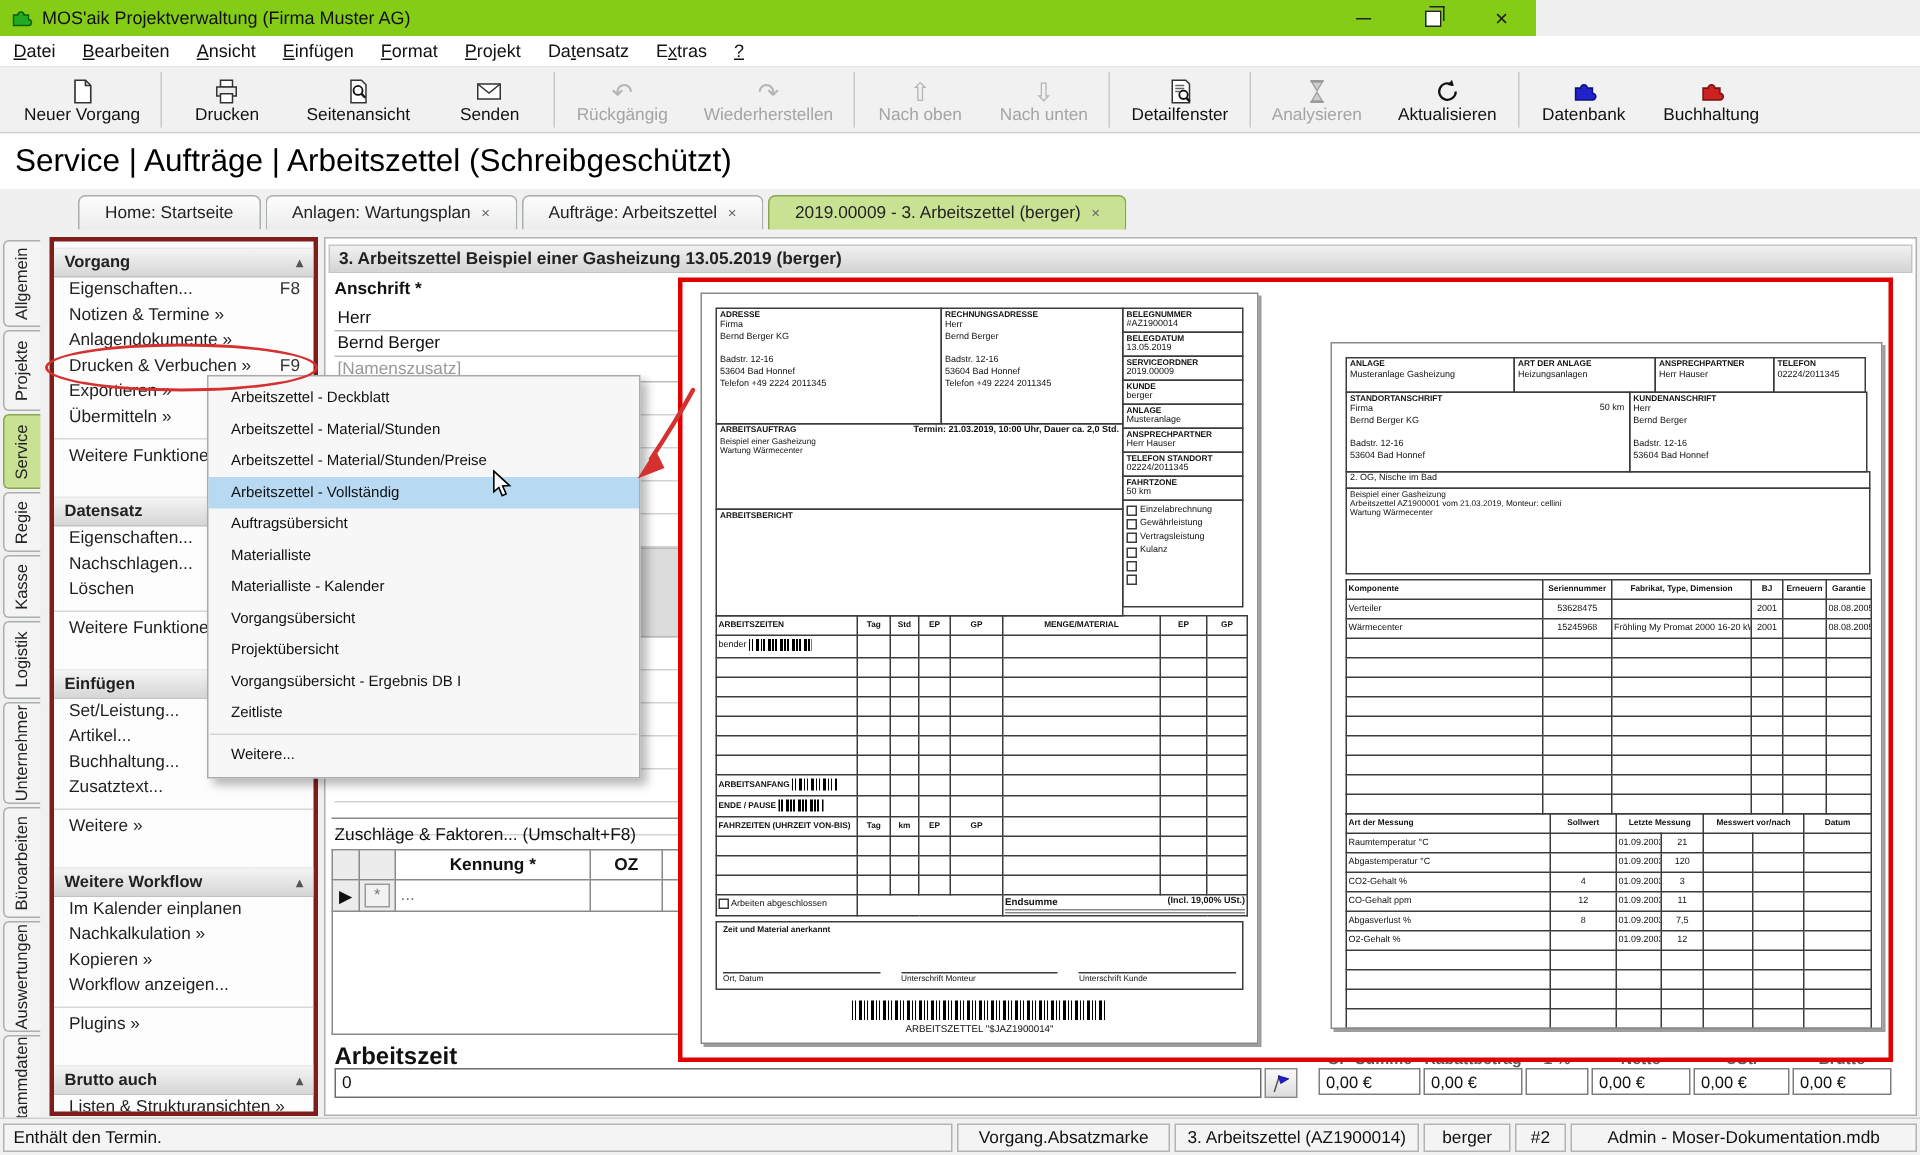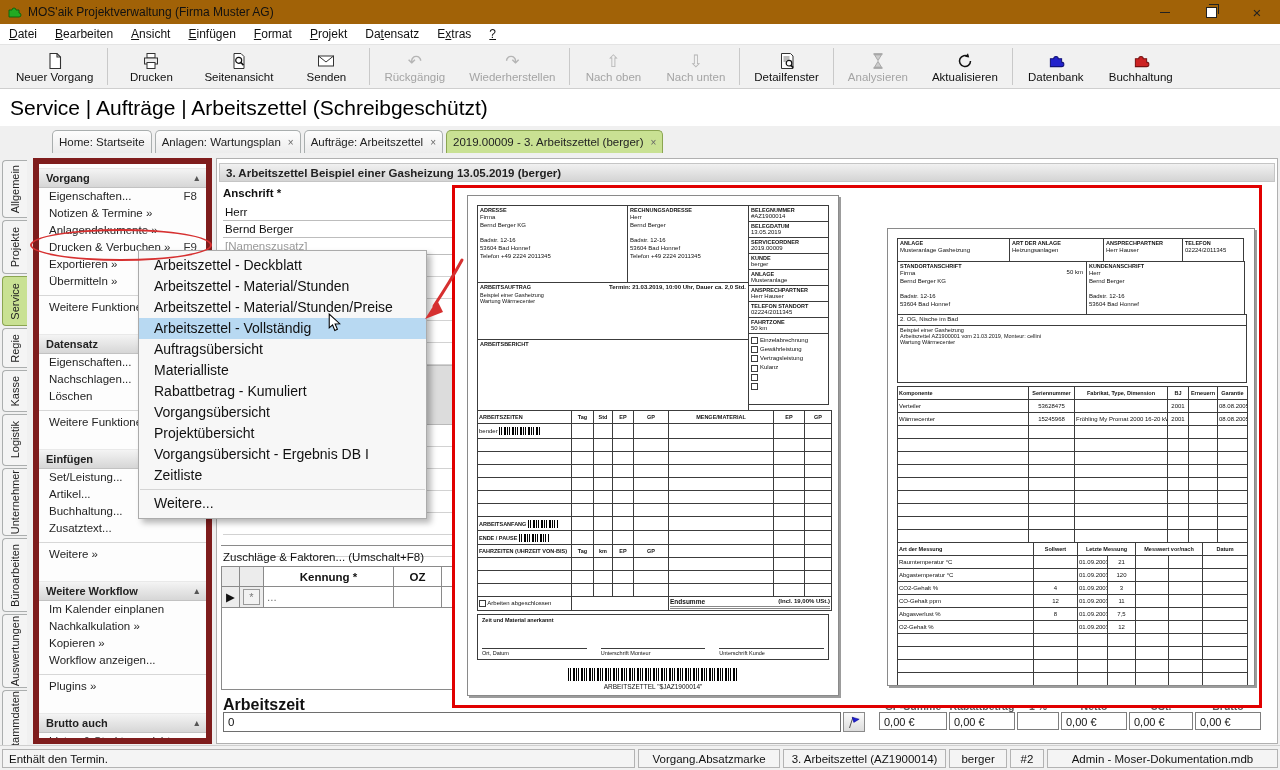--- a/index.html
+++ b/index.html
@@ -1,20 +1,20 @@
 <!DOCTYPE html>
 <html><head>
 <meta charset="utf-8">
 <style>
   html,body{margin:0;padding:0;background:#d8d8d8}
   #app{position:relative;width:1280px;height:770px;background:#f0f0f0;
        font-family:"Liberation Sans",sans-serif;overflow:hidden;color:#111;
        -webkit-font-smoothing:antialiased}
   
-  .titlebar{position:absolute;left:0;top:0;width:1280px;height:24px;background:#a16207;
+  .titlebar{position:absolute;left:0;top:0;width:1024px;height:24px;background:#84cc16;
             display:flex;align-items:center;font-size:12px}
   .app-icon{width:16px;height:16px;margin:0 6px 0 6px;display:inline-flex}
   .win-controls{margin-left:auto;display:flex;height:24px}
   .wc{width:46px;height:24px;display:flex;align-items:center;justify-content:center;font-size:15px;color:#222}
   .ico-min{display:inline-block;width:10px;height:1px;background:#222}
   .ico-restore{position:relative;display:inline-block;width:9px;height:9px;border:1px solid #222;background:#fff}
   .ico-restore:before{content:"";position:absolute;left:2px;top:-4px;width:9px;height:9px;border:1px solid #222;border-bottom:none;border-left:none}
   
   .menubar{position:absolute;left:0;top:24px;width:1280px;height:20px;background:#fff;
            display:flex;align-items:center;font-size:12px;border-bottom:1px solid #e4e4e4}
@@ -29,34 +29,34 @@
   .tb .u{font-size:17px;line-height:17px;color:#222}
   .tb.dis{color:#a4a4a4}
   .tb.dis .u{color:#b5b5b5}
   .tb-sep{width:1px;background:#c9c9c9;margin:3px 2px}
   
   .pathbar{position:absolute;left:0;top:89px;width:1280px;height:37px;background:#fff;
            font-size:21px;color:#000;padding-left:10px;display:flex;align-items:center}
   
   .tabrow{position:absolute;left:0;top:128px;width:1280px;height:25px;background:#f0f0f0;
           display:flex;align-items:flex-end;padding-left:52px}
-  .tab{height:22px;display:flex;align-items:center;padding:0 6px;font-size:11.5px;
+  .tab{height:22px;display:flex;align-items:center;padding:0 17px;font-size:11.5px;
        background:linear-gradient(#fdfdfd,#ececec);border:1px solid #a9aeae;border-bottom:none;
        border-radius:5px 5px 0 0;margin-right:3px;color:#222}
   .tab .tab-x{margin-left:7px;color:#666;font-size:10px}
   .tab.act{background:#c9e193;border-color:#8ba551;font-weight:normal}
   
   .vtabs{position:absolute;left:2px;top:160px;width:30px}
   .vtab{width:24px;margin-bottom:2px;background:#f4f4f4;border:1px solid #abaeae;border-right:none;
         border-radius:4px 0 0 4px;display:flex;align-items:center;justify-content:center;
         font-size:11px;color:#222}
   .vtab span{writing-mode:vertical-rl;transform:rotate(180deg);white-space:nowrap}
   .vtab.act{background:#c9e193;border-color:#8ba551}
   .sidebar{position:absolute;left:33px;top:158px;width:179px;height:586px;background:#fdfdfd;
-           border:6px solid #7f1d1d;box-sizing:border-box;overflow:hidden}
+           border:3px solid #7f1d1d;box-sizing:border-box;overflow:hidden}
   .sb-head{height:18px;background:linear-gradient(#f4f4f4,#d6d6d6);border-bottom:1px solid #c2c2c2;
            border-top:1px solid #e9e9e9;font-size:11px;font-weight:bold;color:#222;
            display:flex;align-items:center;padding:0 7px;justify-content:space-between}
   .sb-arr{font-size:9px;color:#555}
   .sb-item{height:17px;line-height:17px;font-size:11.5px;color:#1f1f1f;padding-left:10px;
            display:flex;white-space:nowrap;overflow:hidden}
   .sb-item.sep{border-top:1px solid #d7d7d7;margin-top:5px;padding-top:3px;height:20px}
   .sb-sc{margin-left:auto;padding-right:9px;color:#333}
   .sb-sec{margin-top:15px}
   .sb-sec:first-child{margin-top:4px}
@@ -95,21 +95,21 @@
   .tlab{font-size:10.5px;font-weight:bold;color:#5a5a5a;text-align:center;white-space:nowrap;overflow:hidden}
   
   .statusbar{position:absolute;left:0;top:745px;width:1280px;height:25px;background:#f1f1f1;
              border-top:1px solid #cfcfcf;display:flex;align-items:center;gap:3px;padding:0 2px;box-sizing:border-box;font-size:11.5px}
   .st-seg{height:19px;line-height:19px;border:1px solid #b3b3b3;background:#f4f4f4;
           padding:0 6px;white-space:nowrap;overflow:hidden;box-sizing:border-box;text-align:center}
   .st-msg{width:636px;text-align:left}
   
   .ctxmenu{position:absolute;left:138px;top:250px;width:287px;background:#f7f7f7;
            border:1px solid #ababab;box-shadow:4px 4px 6px rgba(0,0,0,.28);padding:4px 0;z-index:30}
-  .cmi{height:21px;line-height:21px;font-size:14px;padding-left:15px;color:#111;white-space:nowrap}
+  .cmi{height:21px;line-height:21px;font-size:10px;padding-left:15px;color:#111;white-space:nowrap}
   .cmi.hl{background:#b8d9f2}
   .cmsep{border-top:1px solid #d4d4d4;margin:3px 1px}
   
   .ann-ellipse{position:absolute;left:30px;top:229px;width:178px;height:28px;border:2px solid #d63030;
                border-radius:50%;z-index:45}
   .ann-arrow{position:absolute;left:416px;top:256px;z-index:45}
   .cursor{position:absolute;left:328px;top:313px;z-index:50}
   .preview{position:absolute;left:452px;top:185px;width:804px;height:517px;background:#fff;
            border:3px solid #e10000;z-index:20}
   .page{position:absolute;background:#fff;border:1px solid #8a8a8a;box-shadow:2px 2px 0 #9c9c9c;box-sizing:border-box;overflow:hidden}
@@ -538,21 +538,21 @@
       <div class="st-seg" style="width:232px">Admin - Moser-Dokumentation.mdb</div>
     </div>
 
   <div class="ctxmenu" id="ctxmenu">
       <div class="cmi ">Arbeitszettel - Deckblatt</div>
       <div class="cmi ">Arbeitszettel - Material/Stunden</div>
       <div class="cmi ">Arbeitszettel - Material/Stunden/Preise</div>
       <div class="cmi hl">Arbeitszettel - Vollständig</div>
       <div class="cmi ">Auftragsübersicht</div>
       <div class="cmi ">Materialliste</div>
-      <div class="cmi ">Rabattbetrag - Kumuliert</div>
+      <div class="cmi ">Materialliste - Kalender</div>
       <div class="cmi ">Vorgangsübersicht</div>
       <div class="cmi ">Projektübersicht</div>
       <div class="cmi ">Vorgangsübersicht - Ergebnis DB I</div>
       <div class="cmi ">Zeitliste</div>
       <div class="cmsep"></div>
       <div class="cmi ">Weitere...</div>
     </div>
 
   <div class="ann-ellipse"></div>
   <svg class="ann-arrow" width="52" height="72" viewBox="0 0 52 72">

